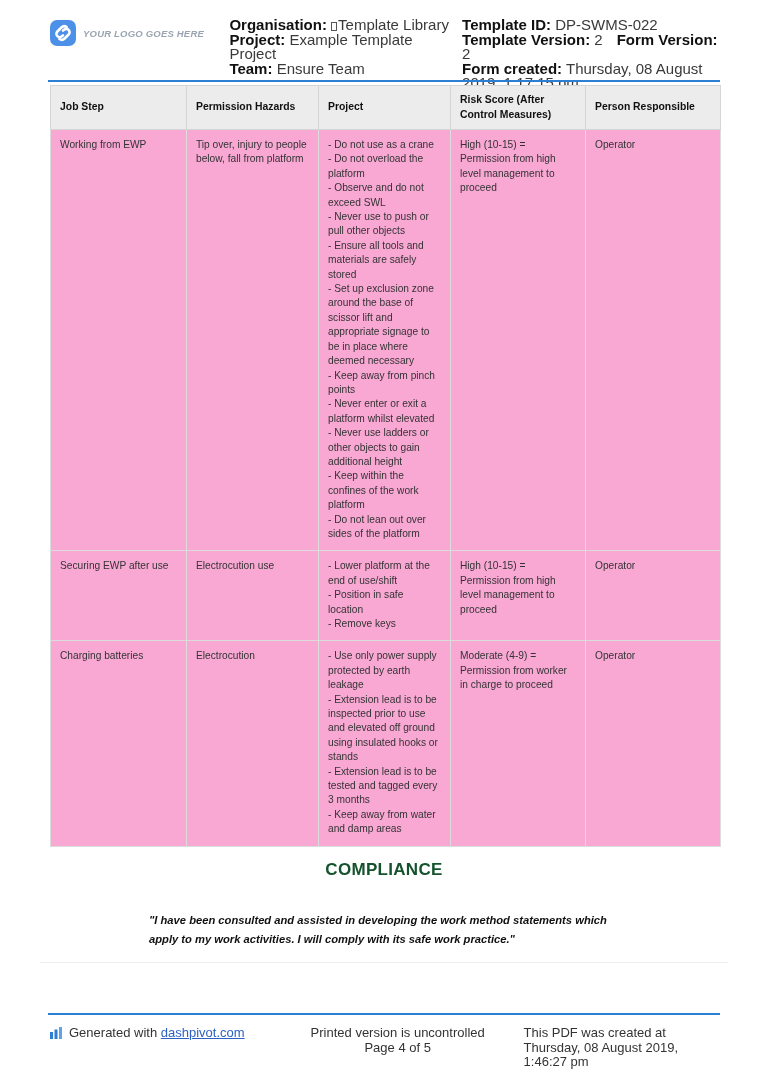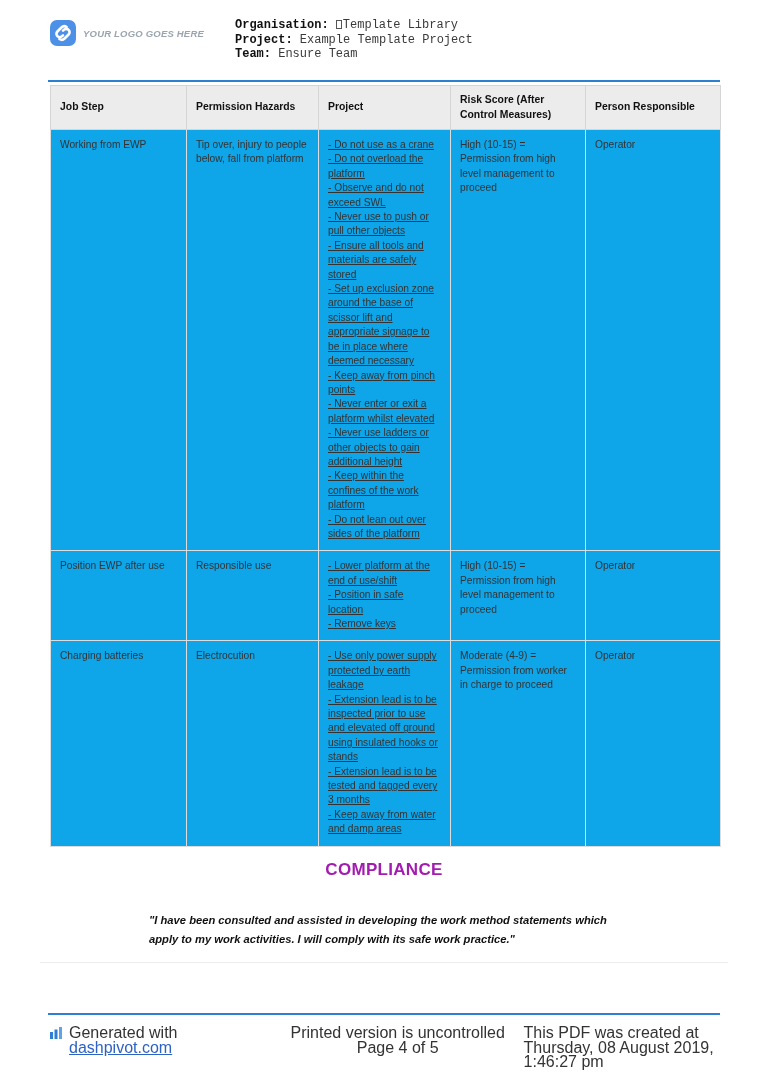--- a/index.html
+++ b/index.html
@@ -41,23 +41,22 @@
   .logo-text {
     font-size: 9.5px;
     font-weight: bold;
     font-style: italic;
     color: #9aa4b0;
     letter-spacing: 0.2px;
     white-space: nowrap;
   }
 
   .meta-col {
-    font-size: 12px;
+    font-size: 15px;
     line-height: 14.6px;
-    font-family: Liberation Mono, monospace;
   }
   .meta-col.left { width: 240px; padding-top: 2px; }
   .meta-col.right { width: 266px; padding-top: 2px; }
   .meta-line { white-space: normal; }
   .meta-line b { font-weight: bold; color: #111; }
   .meta-line .v { color: #3a3a3a; }
   .tofu {
     display: inline-block;
     width: 6px; height: 9px;
     border: 1px solid #555;
@@ -98,42 +97,42 @@
     background: #ececec;
     font-weight: bold;
     font-size: 10.4px;
     color: #111;
     height: 44px;
     vertical-align: middle;
     padding-top: 6px;
     padding-bottom: 6px;
     border-color: #d5d5d5;
   }
-  table.swms tbody td { color: #333; background: #0ea5e9; }
-  .cell-lines { white-space: pre-line; text-decoration: underline; }
+  table.swms tbody td { color: #333; background: #f9a8d4; }
+  .cell-lines { white-space: pre-line; }
 
   
   col.c1 { width: 136px; }
   col.c2 { width: 132px; }
   col.c3 { width: 132px; }
   col.c4 { width: 135px; }
   col.c5 { width: 135px; }
 
   
   .compliance {
     position: absolute;
     left: 0; right: 0;
     top: 860px;
     text-align: center;
   }
   .compliance-title {
     font-size: 17px;
     font-weight: bold;
     letter-spacing: 0.3px;
-    color: #a21caf;
+    color: #14532d;
   }
   .compliance-quote {
     position: absolute;
     left: 0; right: 0;
     top: 911px;
     text-align: center;
     font-size: 11.2px;
     font-weight: bold;
     font-style: italic;
     line-height: 19px;
@@ -159,21 +158,21 @@
     left: 48px; right: 48px;
     top: 1013px;
     height: 2px;
     background: #2d7fd3;
   }
   .footer {
     position: absolute;
     left: 50px; right: 48px;
     top: 1026px;
     display: flex;
-    font-size: 16px;
+    font-size: 13px;
     line-height: 14.6px;
     color: #333;
   }
   .footer-col-1 { width: 238px; display: flex; align-items: flex-start; gap: 6px; }
   .footer-col-2 { width: 232px; text-align: center; }
   .footer-col-3 { width: 200px; margin-left: 12px; }
   .bar-icon { display: block; margin-top: 1px; flex: 0 0 auto; }
   .footer-link {
     color: #2d62c4;
     text-decoration: underline;
@@ -202,20 +201,35 @@
     <div class="meta-line">
       <b>Project:</b>
       <span class="v">Example Template Project</span>
     </div>
     <div class="meta-line">
       <b>Team:</b>
       <span class="v">Ensure Team</span>
     </div>
   </div>
 
+  <div class="meta-col right">
+    <div class="meta-line">
+      <b>Template ID:</b>
+      <span class="v">DP-SWMS-022</span>
+    </div>
+    <div class="meta-line">
+      <b>Template Version:</b>
+      <span class="v">2</span><span class="inline-gap"></span><b>Form Version:</b>
+      <span class="v">2</span>
+    </div>
+    <div class="meta-line">
+      <b>Form created:</b>
+      <span class="v">Thursday, 08 August 2019, 1:17:15 pm</span>
+    </div>
+  </div>
 </div>
 
 <div class="blue-rule"></div>
 
 <div class="table-wrap">
   <table class="swms">
     <colgroup>
       <col class="c1">
         <col class="c2">
         <col class="c3">
@@ -243,22 +257,22 @@
 - Set up exclusion zone around the base of scissor lift and appropriate signage to be in place where deemed necessary
 - Keep away from pinch points
 - Never enter or exit a platform whilst elevated
 - Never use ladders or other objects to gain additional height
 - Keep within the confines of the work platform
 - Do not lean out over sides of the platform</td>
         <td>High (10-15) = Permission from high level management to proceed</td>
         <td>Operator</td>
       </tr>
       <tr>
-        <td>Position EWP after use</td>
-        <td>Responsible use</td>
+        <td>Securing EWP after use</td>
+        <td>Electrocution use</td>
         <td class="cell-lines">- Lower platform at the end of use/shift
 - Position in safe location
 - Remove keys</td>
         <td>High (10-15) = Permission from high level management to proceed</td>
         <td>Operator</td>
       </tr>
       <tr>
         <td>Charging batteries</td>
         <td>Electrocution</td>
         <td class="cell-lines">- Use only power supply protected by earth leakage

